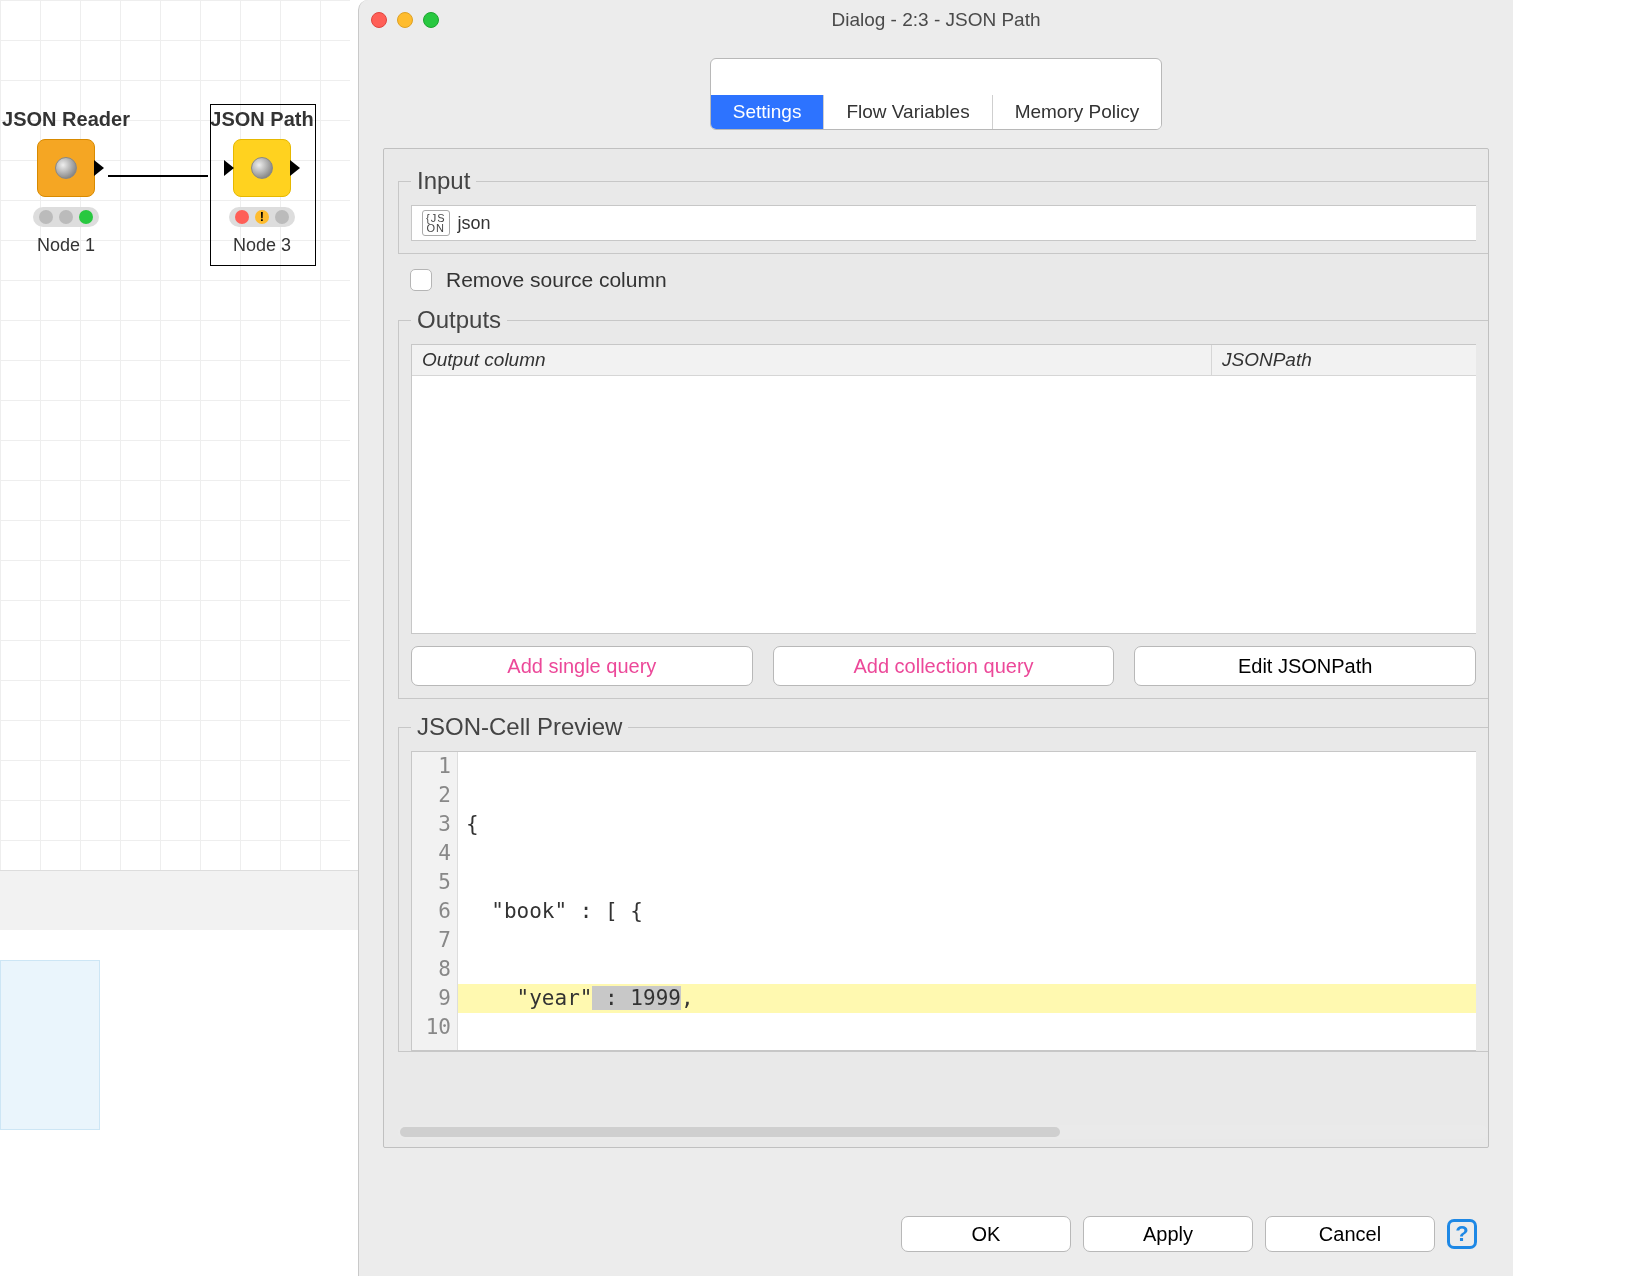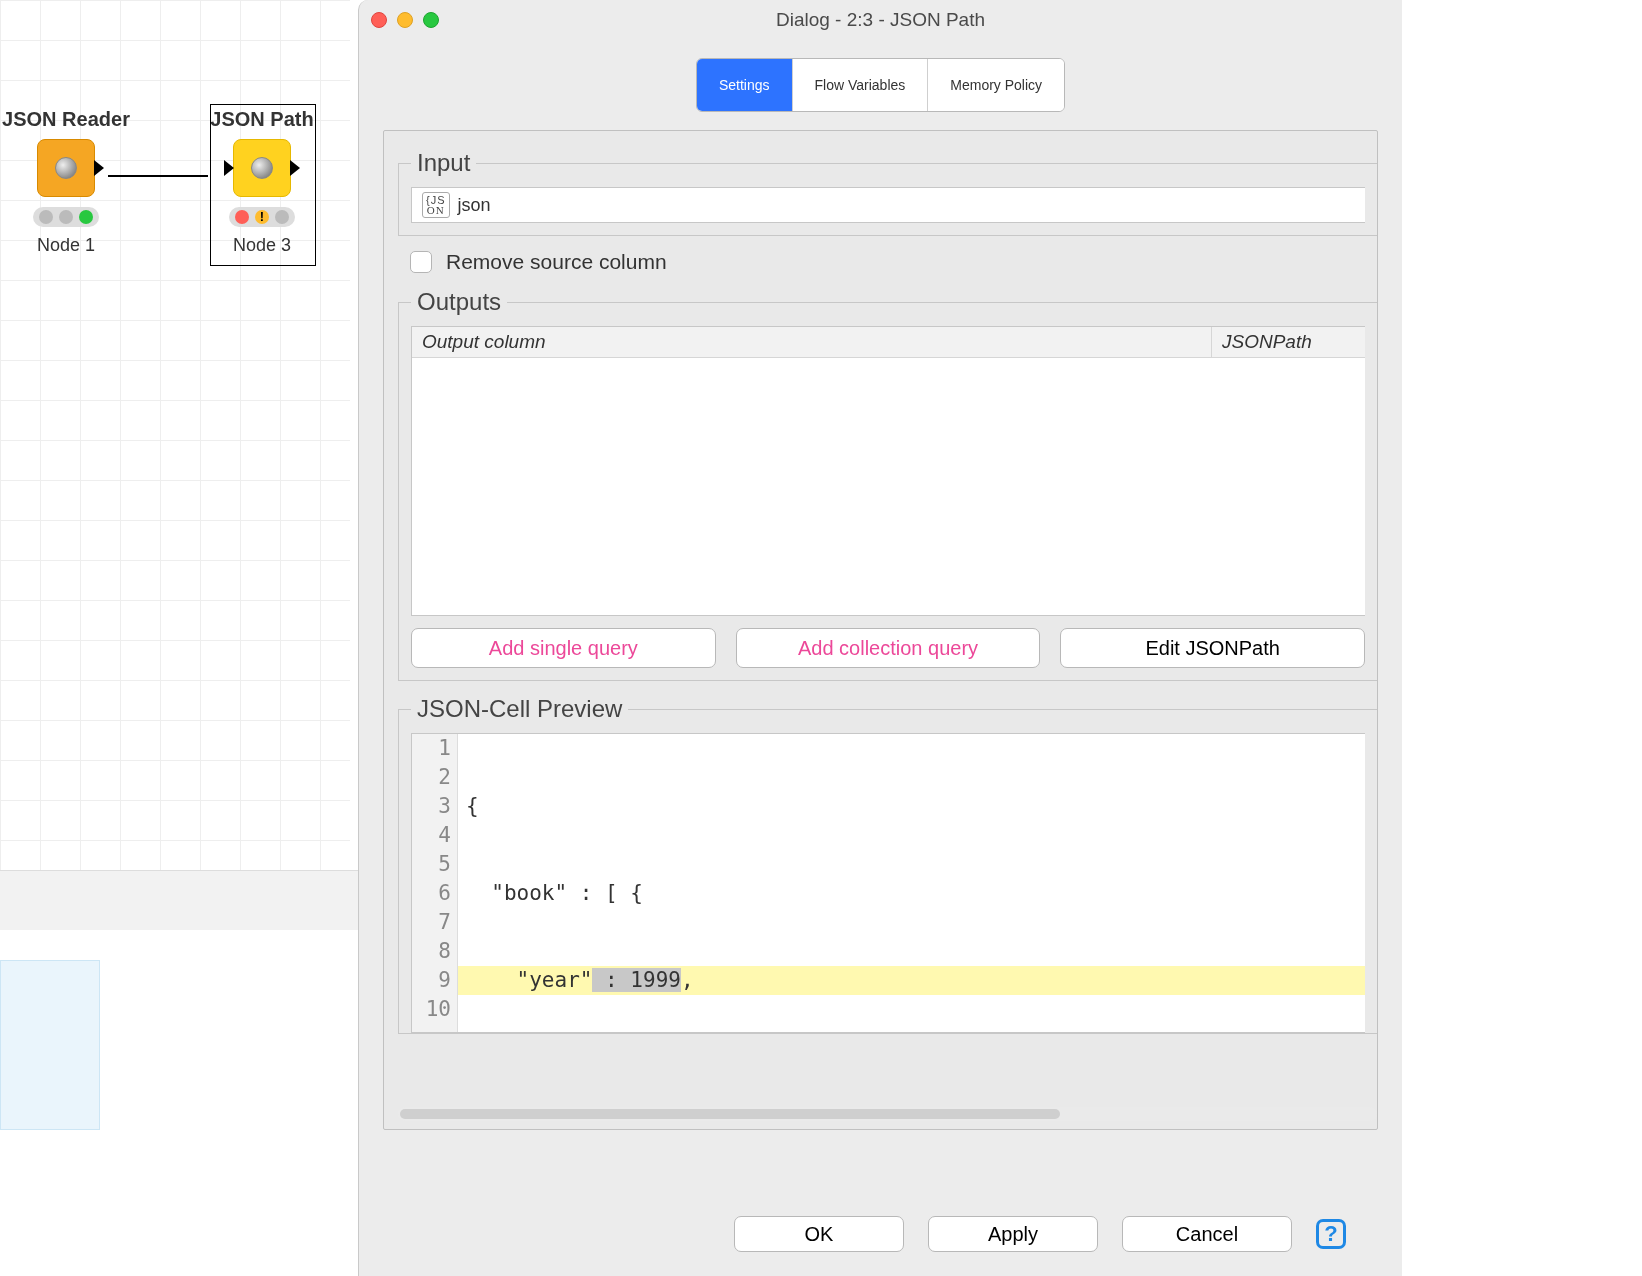--- a/index.html
+++ b/index.html
@@ -111,21 +111,21 @@
     left: 0; top: 960px;
     width: 100px; height: 170px;
     background: #eaf5fc;
     border: 1px solid #cde6f5;
   }
 
   
   .dialog {
     position: absolute;
     left: 358px; top: 0;
-    width: 1044px; height: 1276px;
+    width: 1155px; height: 1276px;
     background: #ececec;
     border-top-left-radius: 10px;
     border-left: 1px solid #c9c9c9;
   }
   .titlebar {
     height: 40px;
     display: flex; align-items: center;
     padding: 0 12px;
     position: relative;
   }
@@ -146,26 +146,27 @@
     padding: 18px 0 18px 0;
   }
   .seg {
     display: flex;
     border: 1px solid #b8b8b8;
     border-radius: 6px;
     overflow: hidden;
     background: #fff;
   }
   .seg .tab {
-    padding: 18px 22px;
-    font-size: 14px;
+    padding: 6px 22px;
+    font-size: 19px;
     border-right: 1px solid #cfcfcf;
     background: #fff;
     color: #333;
     cursor: default;
+    margin-top: 36px;
   }
   .seg .tab:last-child { border-right: none; }
   .seg .tab.active {
     background: #2d73ff;
     color: #fff;
   }
 
   .content {
     margin: 0 24px;
     background: #e9e9e9;
@@ -198,21 +199,21 @@
   .json-badge {
     font-size: 11px; line-height: 10px;
     color: #444;
     border: 1px solid #aaa;
     border-radius: 3px;
     padding: 2px 3px;
     margin-right: 8px;
     text-align: center;
   }
   .json-badge .l1 { display: block; letter-spacing: 1px; }
-  .json-badge .l2 { display: block; letter-spacing: 1px; font-family: Liberation Serif, serif; }
+  .json-badge .l2 { display: block; letter-spacing: 1px; }
   .input-row .colname { font-size: 18px; }
 
   .checkbox-row {
     display: flex; align-items: center;
     margin: 12px 0 14px 26px;
     font-size: 21px;
   }
   .checkbox-row .cb {
     width: 22px; height: 22px;
     border: 1px solid #b5b5b5;
@@ -302,22 +303,22 @@
     width: 660px; height: 10px;
     background: #cfcfcf;
     border-radius: 5px;
   }
 
   
   .footer {
     position: absolute;
     left: 0; right: 0; bottom: 24px;
     display: flex; justify-content: flex-end; align-items: center;
-    gap: 24px;
-    padding-right: 56px;
+    gap: 12px;
+    padding-right: 36px;
   }
   .footer button {
     width: 170px; height: 36px;
     border: 1px solid #b8b8b8;
     border-radius: 7px;
     background: #fff;
     font-size: 20px;
   }
   .help-icon {
     width: 30px; height: 30px;

